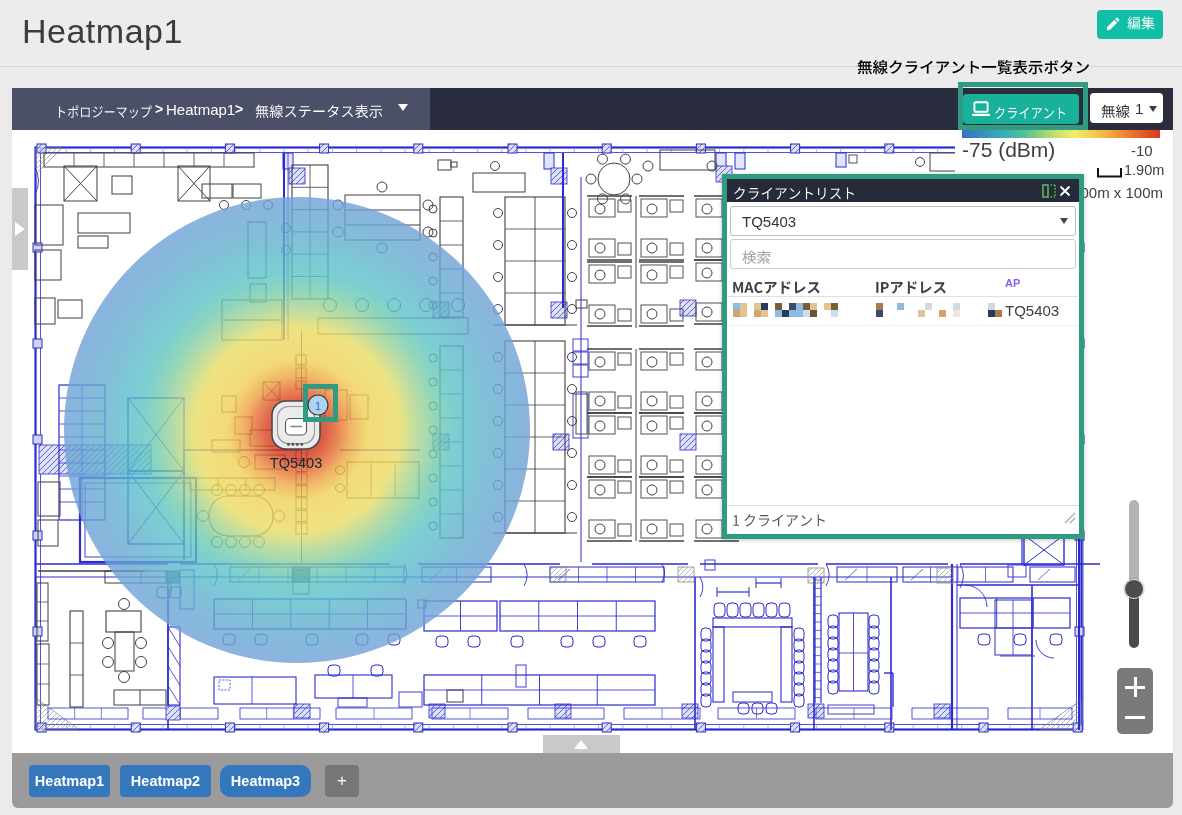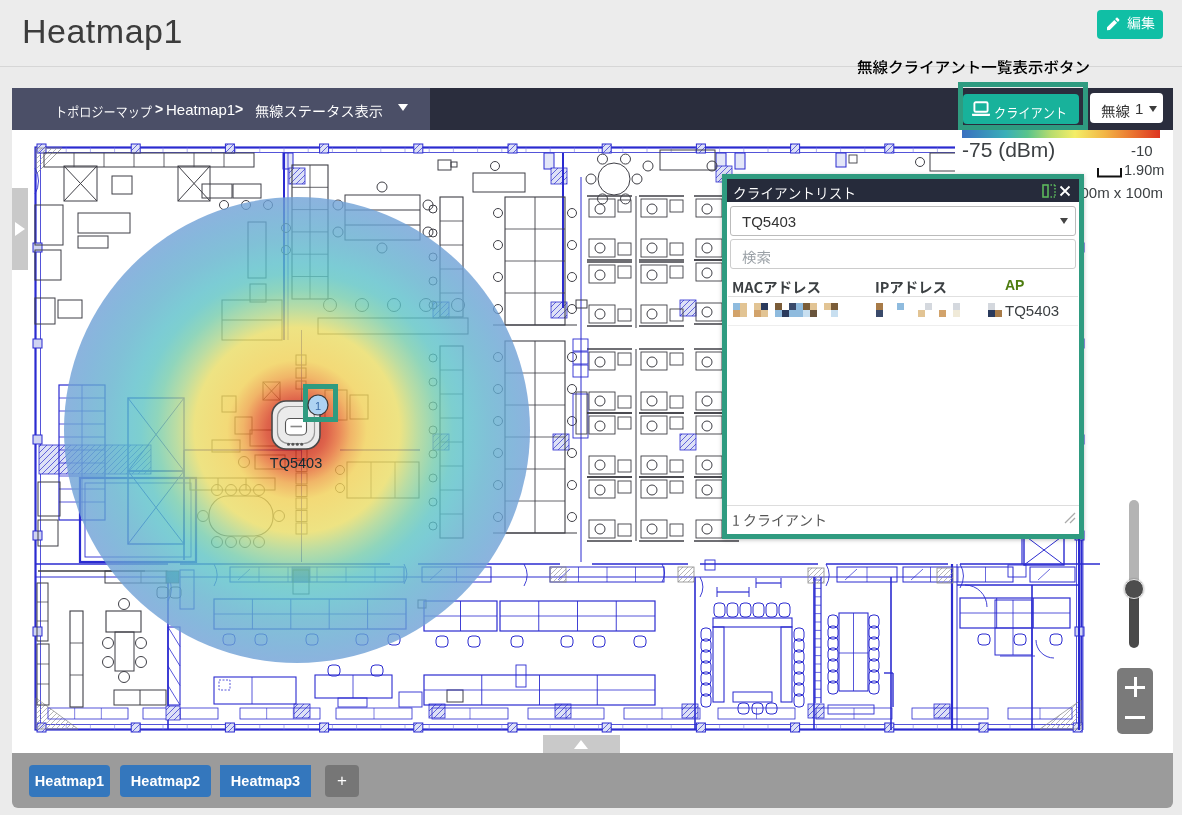--- a/index.html
+++ b/index.html
@@ -865,21 +865,21 @@
 <div class="abs" style="left:732px;top:276px">
     <svg width="89" height="20" viewBox="0 0 89.2 20" preserveAspectRatio="none" style="display:block">
       <path d="M1.3 16.8V6.1H3.7L5.5 11.1Q5.7 11.6 5.9 12.1Q6 12.7 6.2 13.2H6.2Q6.4 12.7 6.6 12.1Q6.7 11.6 6.9 11.1L8.7 6.1H11.1V16.8H9.1V12.3Q9.1 11.8 9.1 11.2Q9.2 10.6 9.3 9.9Q9.3 9.3 9.4 8.8H9.3L8.4 11.3L6.8 15.8H5.6L3.9 11.3L3 8.8H3Q3 9.3 3.1 9.9Q3.2 10.6 3.2 11.2Q3.2 11.8 3.2 12.3V16.8ZM12.3 16.8 15.8 6.1H18.3L21.7 16.8H19.5L17.9 11.2Q17.7 10.4 17.5 9.5Q17.2 8.6 17 7.7H16.9Q16.7 8.6 16.5 9.5Q16.3 10.4 16 11.2L14.5 16.8ZM14.4 14.1V12.4H19.6V14.1ZM27.4 17Q26.3 17 25.4 16.7Q24.6 16.3 23.9 15.6Q23.2 14.9 22.8 13.9Q22.4 12.8 22.4 11.5Q22.4 10.2 22.8 9.1Q23.2 8.1 23.9 7.4Q24.6 6.6 25.5 6.3Q26.4 5.9 27.4 5.9Q28.5 5.9 29.3 6.3Q30.1 6.7 30.6 7.3L29.5 8.6Q29.1 8.2 28.6 8Q28.1 7.7 27.5 7.7Q26.7 7.7 26 8.2Q25.4 8.6 25 9.4Q24.6 10.3 24.6 11.4Q24.6 12.6 25 13.4Q25.3 14.3 26 14.7Q26.6 15.2 27.4 15.2Q28.1 15.2 28.7 14.9Q29.2 14.6 29.6 14.1L30.8 15.4Q30.1 16.2 29.3 16.6Q28.4 17 27.4 17ZM45 7Q44.9 7.1 44.7 7.4Q44.6 7.6 44.5 7.8Q44.1 8.3 43.6 9.1Q43 9.8 42.4 10.5Q41.7 11.2 41 11.7L39.5 10.5Q39.9 10.3 40.3 9.9Q40.7 9.6 41.1 9.2Q41.5 8.8 41.7 8.5Q42 8.1 42.1 7.8Q41.9 7.8 41.5 7.8Q41 7.8 40.4 7.8Q39.8 7.8 39.1 7.8Q38.4 7.8 37.7 7.8Q36.9 7.8 36.3 7.8Q35.7 7.8 35.2 7.8Q34.8 7.8 34.6 7.8Q34.1 7.8 33.7 7.9Q33.3 7.9 32.8 7.9V5.9Q33.2 6 33.7 6Q34.1 6.1 34.6 6.1Q34.8 6.1 35.2 6.1Q35.7 6.1 36.4 6.1Q37 6.1 37.8 6.1Q38.5 6.1 39.3 6.1Q40 6.1 40.7 6.1Q41.3 6.1 41.8 6.1Q42.2 6.1 42.4 6.1Q42.6 6.1 42.9 6Q43.2 6 43.5 6Q43.7 6 43.9 5.9ZM39.1 9Q39.1 10 39.1 11Q39 12 38.8 13Q38.6 13.9 38.2 14.7Q37.8 15.5 37 16.3Q36.3 17 35.1 17.6L33.4 16.3Q33.7 16.1 34.1 15.9Q34.5 15.8 34.9 15.5Q35.6 15 36 14.4Q36.5 13.9 36.7 13.3Q36.9 12.7 37 11.9Q37.1 11.2 37.1 10.3Q37.1 9.9 37.1 9.6Q37.1 9.3 37 9ZM55.6 6Q55.8 6.3 56 6.7Q56.3 7.1 56.5 7.5Q56.7 7.9 56.9 8.2L55.6 8.8Q55.4 8.3 55.2 8Q55 7.6 54.8 7.3Q54.6 6.9 54.3 6.5ZM57.5 5.2Q57.7 5.5 57.9 5.9Q58.2 6.3 58.4 6.7Q58.7 7.1 58.8 7.4L57.6 8Q57.4 7.5 57.2 7.2Q57 6.8 56.7 6.5Q56.5 6.2 56.3 5.8ZM49.8 15.6Q49.8 15.4 49.8 14.7Q49.8 14.1 49.8 13.3Q49.8 12.4 49.8 11.5Q49.8 10.6 49.8 9.8Q49.8 8.9 49.8 8.3Q49.8 7.6 49.8 7.3Q49.8 6.9 49.7 6.4Q49.7 5.9 49.6 5.6H51.9Q51.9 5.9 51.8 6.4Q51.8 6.9 51.8 7.3Q51.8 7.7 51.8 8.4Q51.8 9.1 51.8 9.9Q51.8 10.8 51.8 11.7Q51.8 12.6 51.8 13.4Q51.8 14.2 51.8 14.8Q51.8 15.4 51.8 15.6Q51.8 15.8 51.8 16.2Q51.8 16.6 51.8 17Q51.9 17.4 51.9 17.7H49.6Q49.7 17.2 49.7 16.7Q49.8 16.1 49.8 15.6ZM51.3 9.3Q52.1 9.5 53 9.8Q53.9 10.1 54.8 10.4Q55.7 10.8 56.5 11.1Q57.3 11.4 57.8 11.7L57 13.7Q56.4 13.4 55.7 13Q54.9 12.7 54.2 12.4Q53.4 12.1 52.7 11.8Q51.9 11.6 51.3 11.4ZM63 16.2Q63.1 16 63.2 15.8Q63.2 15.6 63.2 15.3Q63.2 15 63.2 14.5Q63.2 13.9 63.2 13.1Q63.2 12.4 63.2 11.6Q63.2 10.7 63.2 9.9Q63.2 9.2 63.2 8.5Q63.2 7.8 63.2 7.4Q63.2 7.2 63.2 6.9Q63.1 6.6 63.1 6.3Q63.1 6 63 5.8H65.3Q65.2 6.2 65.2 6.6Q65.2 7 65.2 7.4Q65.2 7.8 65.2 8.3Q65.2 8.8 65.2 9.4Q65.2 10.1 65.2 10.7Q65.2 11.4 65.2 12.1Q65.2 12.7 65.2 13.3Q65.2 13.9 65.2 14.3Q65.2 14.7 65.2 15Q66.1 14.7 67.1 14.3Q68.1 13.8 69.1 13.2Q70.1 12.5 71 11.8Q71.9 11 72.6 10.2L73.7 11.8Q72.2 13.6 70 14.9Q67.8 16.2 65.2 17Q65.1 17.1 64.9 17.2Q64.6 17.3 64.4 17.4ZM86.8 7Q86.7 7.1 86.5 7.4Q86.4 7.7 86.3 7.9Q86 8.6 85.5 9.4Q85.1 10.3 84.5 11.1Q84 12 83.3 12.7Q82.5 13.6 81.5 14.5Q80.6 15.4 79.5 16.1Q78.4 16.9 77.3 17.4L75.8 15.9Q76.9 15.4 78 14.7Q79.2 14.1 80.1 13.3Q81 12.5 81.7 11.7Q82.2 11.2 82.6 10.5Q83.1 9.9 83.4 9.3Q83.7 8.7 83.9 8.2Q83.7 8.2 83.4 8.2Q83 8.2 82.5 8.2Q82 8.2 81.4 8.2Q80.9 8.2 80.4 8.2Q79.9 8.2 79.5 8.2Q79.1 8.2 79 8.2Q78.7 8.2 78.3 8.2Q78 8.2 77.7 8.2Q77.4 8.2 77.2 8.3V6.2Q77.5 6.2 77.8 6.2Q78.1 6.3 78.4 6.3Q78.8 6.3 79 6.3Q79.2 6.3 79.6 6.3Q80 6.3 80.5 6.3Q81 6.3 81.6 6.3Q82.1 6.3 82.6 6.3Q83.2 6.3 83.5 6.3Q83.9 6.3 84.1 6.3Q84.6 6.3 85 6.2Q85.4 6.2 85.6 6.1ZM83.5 11.5Q84.1 11.9 84.7 12.5Q85.4 13.1 86 13.8Q86.6 14.4 87.1 15Q87.7 15.6 88 16L86.4 17.5Q85.8 16.7 85.2 15.9Q84.5 15.1 83.7 14.3Q82.9 13.5 82.2 12.8Z" fill="#3c4043"></path>
     </svg>
   </div>
 <div class="abs" style="left:875px;top:276px">
     <svg width="72" height="20" viewBox="0 0 72.5 20" preserveAspectRatio="none" style="display:block">
       <path d="M1.3 16.8V6.1H3.5V16.8ZM6.1 16.8V6.1H9.6Q10.8 6.1 11.8 6.4Q12.7 6.7 13.3 7.4Q13.8 8.2 13.8 9.5Q13.8 10.7 13.3 11.5Q12.7 12.2 11.8 12.6Q10.8 13 9.7 13H8.3V16.8ZM8.3 11.3H9.5Q10.6 11.3 11.2 10.8Q11.7 10.4 11.7 9.5Q11.7 8.5 11.2 8.2Q10.6 7.8 9.5 7.8H8.3ZM28.3 7Q28.2 7.1 28 7.4Q27.8 7.6 27.7 7.8Q27.4 8.3 26.9 9.1Q26.3 9.8 25.6 10.5Q25 11.2 24.3 11.7L22.7 10.5Q23.2 10.3 23.6 9.9Q24 9.6 24.4 9.2Q24.7 8.8 25 8.5Q25.3 8.1 25.4 7.8Q25.2 7.8 24.8 7.8Q24.3 7.8 23.7 7.8Q23.1 7.8 22.4 7.8Q21.7 7.8 20.9 7.8Q20.2 7.8 19.6 7.8Q19 7.8 18.5 7.8Q18.1 7.8 17.9 7.8Q17.4 7.8 17 7.9Q16.6 7.9 16.1 7.9V5.9Q16.5 6 17 6Q17.4 6.1 17.9 6.1Q18.1 6.1 18.5 6.1Q19 6.1 19.7 6.1Q20.3 6.1 21.1 6.1Q21.8 6.1 22.6 6.1Q23.3 6.1 24 6.1Q24.6 6.1 25.1 6.1Q25.5 6.1 25.7 6.1Q25.9 6.1 26.2 6Q26.5 6 26.7 6Q27 6 27.2 5.9ZM22.4 9Q22.4 10 22.3 11Q22.3 12 22.1 13Q21.9 13.9 21.5 14.7Q21.1 15.5 20.3 16.3Q19.6 17 18.4 17.6L16.7 16.3Q17 16.1 17.4 15.9Q17.8 15.8 18.2 15.5Q18.9 15 19.3 14.4Q19.8 13.9 20 13.3Q20.2 12.7 20.3 11.9Q20.4 11.2 20.4 10.3Q20.4 9.9 20.4 9.6Q20.4 9.3 20.3 9ZM38.8 6Q39 6.3 39.3 6.7Q39.5 7.1 39.8 7.5Q40 7.9 40.2 8.2L38.9 8.8Q38.7 8.3 38.5 8Q38.3 7.6 38.1 7.3Q37.9 6.9 37.6 6.5ZM40.7 5.2Q41 5.5 41.2 5.9Q41.5 6.3 41.7 6.7Q41.9 7.1 42.1 7.4L40.9 8Q40.7 7.5 40.5 7.2Q40.2 6.8 40 6.5Q39.8 6.2 39.5 5.8ZM33.1 15.6Q33.1 15.4 33.1 14.7Q33.1 14.1 33.1 13.3Q33.1 12.4 33.1 11.5Q33.1 10.6 33.1 9.8Q33.1 8.9 33.1 8.3Q33.1 7.6 33.1 7.3Q33.1 6.9 33 6.4Q33 5.9 32.9 5.6H35.2Q35.1 5.9 35.1 6.4Q35 6.9 35 7.3Q35 7.7 35 8.4Q35 9.1 35 9.9Q35 10.8 35.1 11.7Q35.1 12.6 35.1 13.4Q35.1 14.2 35.1 14.8Q35.1 15.4 35.1 15.6Q35.1 15.8 35.1 16.2Q35.1 16.6 35.1 17Q35.2 17.4 35.2 17.7H32.9Q33 17.2 33 16.7Q33.1 16.1 33.1 15.6ZM34.6 9.3Q35.3 9.5 36.2 9.8Q37.1 10.1 38.1 10.4Q39 10.8 39.8 11.1Q40.6 11.4 41.1 11.7L40.3 13.7Q39.7 13.4 38.9 13Q38.2 12.7 37.4 12.4Q36.7 12.1 35.9 11.8Q35.2 11.6 34.6 11.4ZM46.3 16.2Q46.4 16 46.4 15.8Q46.5 15.6 46.5 15.3Q46.5 15 46.5 14.5Q46.5 13.9 46.5 13.1Q46.5 12.4 46.5 11.6Q46.5 10.7 46.5 9.9Q46.5 9.2 46.5 8.5Q46.5 7.8 46.5 7.4Q46.5 7.2 46.4 6.9Q46.4 6.6 46.4 6.3Q46.4 6 46.3 5.8H48.6Q48.5 6.2 48.5 6.6Q48.4 7 48.4 7.4Q48.4 7.8 48.4 8.3Q48.4 8.8 48.4 9.4Q48.4 10.1 48.4 10.7Q48.4 11.4 48.4 12.1Q48.4 12.7 48.4 13.3Q48.4 13.9 48.4 14.3Q48.4 14.7 48.4 15Q49.3 14.7 50.3 14.3Q51.3 13.8 52.4 13.2Q53.4 12.5 54.3 11.8Q55.2 11 55.9 10.2L56.9 11.8Q55.4 13.6 53.3 14.9Q51.1 16.2 48.5 17Q48.4 17.1 48.1 17.2Q47.9 17.3 47.7 17.4ZM70 7Q70 7.1 69.8 7.4Q69.6 7.7 69.5 7.9Q69.2 8.6 68.8 9.4Q68.4 10.3 67.8 11.1Q67.2 12 66.6 12.7Q65.8 13.6 64.8 14.5Q63.8 15.4 62.8 16.1Q61.7 16.9 60.6 17.4L59.1 15.9Q60.2 15.4 61.3 14.7Q62.4 14.1 63.4 13.3Q64.3 12.5 65 11.7Q65.5 11.2 65.9 10.5Q66.3 9.9 66.7 9.3Q67 8.7 67.2 8.2Q67 8.2 66.6 8.2Q66.3 8.2 65.8 8.2Q65.3 8.2 64.7 8.2Q64.2 8.2 63.7 8.2Q63.2 8.2 62.8 8.2Q62.4 8.2 62.2 8.2Q61.9 8.2 61.6 8.2Q61.3 8.2 61 8.2Q60.7 8.2 60.5 8.3V6.2Q60.7 6.2 61.1 6.2Q61.4 6.3 61.7 6.3Q62 6.3 62.2 6.3Q62.4 6.3 62.8 6.3Q63.2 6.3 63.8 6.3Q64.3 6.3 64.8 6.3Q65.4 6.3 65.9 6.3Q66.4 6.3 66.8 6.3Q67.2 6.3 67.4 6.3Q67.8 6.3 68.2 6.2Q68.6 6.2 68.9 6.1ZM66.8 11.5Q67.4 11.9 68 12.5Q68.6 13.1 69.3 13.8Q69.9 14.4 70.4 15Q70.9 15.6 71.3 16L69.7 17.5Q69.1 16.7 68.4 15.9Q67.8 15.1 67 14.3Q66.2 13.5 65.4 12.8Z" fill="#3c4043"></path>
     </svg>
   </div>
-<div class="abs" style="left:1005px;top:277px;font-size:14px;color:#4d7c0f;font-weight:bold">AP</div>
+<div class="abs" style="left:1005px;top:277px;font-size:11px;color:#8b5cf6;font-weight:bold">AP</div>
 <div class="abs" style="left:728px;top:296px;width:350px;border-top:1px solid #e0e0e0"></div>
 <svg class="abs" style="left:733px;top:303px" width="105" height="14">
     <rect x="0" y="0" width="7" height="7" fill="#8fbbde"></rect>
     <rect x="0" y="7" width="7" height="7" fill="#d2a36b"></rect>
     <rect x="7" y="0" width="7" height="7" fill="#e2c494"></rect>
     <rect x="7" y="7" width="7" height="7" fill="#e2c494"></rect>
     <rect x="21" y="0" width="7" height="7" fill="#e2c494"></rect>
     <rect x="21" y="7" width="7" height="7" fill="#d2a36b"></rect>
     <rect x="28" y="0" width="7" height="7" fill="#2a3a5c"></rect>
     <rect x="28" y="7" width="7" height="7" fill="#e2c494"></rect>
@@ -931,13 +931,13 @@
 <div class="abs" style="left:1124px;top:579px;width:20px;height:20px;border-radius:50%;background:#4d4d4d;border:1.5px solid #e8e8e8;box-shadow:0 0 2px rgba(0,0,0,.4)"></div>
 <div class="abs" style="left:1117px;top:668px;width:36px;height:66px;background:#7a7a7a;border-radius:5px"></div>
 <div class="abs" style="left:1125px;top:686px;width:20px;height:2.5px;background:#fff"></div>
 <div class="abs" style="left:1134px;top:677px;width:2.5px;height:20px;background:#fff"></div>
 <div class="abs" style="left:1125px;top:716px;width:20px;height:2.5px;background:#fff"></div>
 <div class="abs" style="left:543px;top:735px;width:77px;height:18px;background:#c9c9c9"></div>
 <div class="abs" style="left:574px;top:740px;width:0;height:0;border-left:7px solid transparent;border-right:7px solid transparent;border-bottom:9px solid #fff"></div>
 <div class="abs" style="left:12px;top:753px;width:1161px;height:55px;background:#9b9b9b;border-radius:0 0 6px 6px"></div>
 <div class="abs" style="left:29px;top:765px;width:81px;height:32px;background:#3477bd;border-radius:4px;color:#fff;font-size:14.5px;font-weight:bold;text-align:center;line-height:32px">Heatmap1</div>
 <div class="abs" style="left:120px;top:765px;width:91px;height:32px;background:#3477bd;border-radius:4px;color:#fff;font-size:14.5px;font-weight:bold;text-align:center;line-height:32px">Heatmap2</div>
-<div class="abs" style="left:220px;top:765px;width:91px;height:32px;background:#3477bd;border-radius:0;color:#fff;font-size:14.5px;font-weight:bold;text-align:center;line-height:32px">Heatmap3</div>
+<div class="abs" style="left:220px;top:765px;width:91px;height:32px;background:#3477bd;border-radius:10px;color:#fff;font-size:14.5px;font-weight:bold;text-align:center;line-height:32px">Heatmap3</div>
 <div class="abs" style="left:325px;top:765px;width:34px;height:32px;background:#767676;border-radius:4px;color:#fff;font-size:17px;text-align:center;line-height:31px">+</div>
 </body></html>

